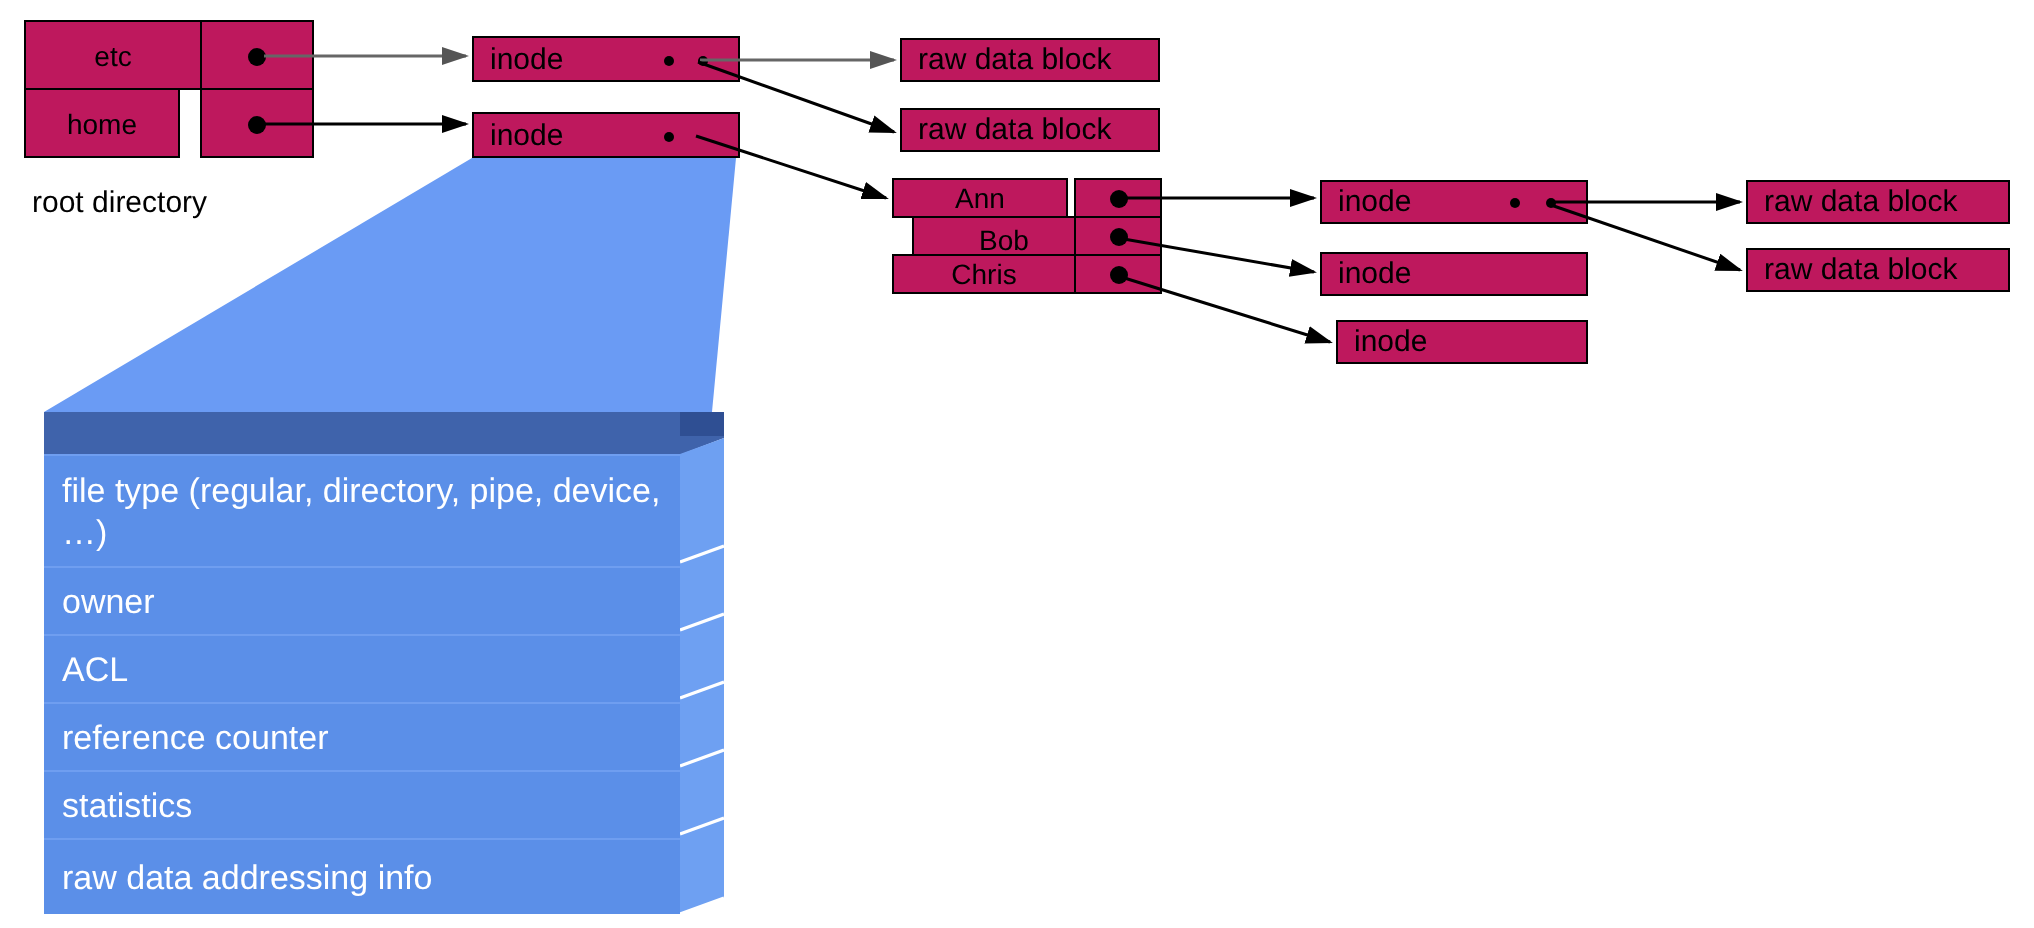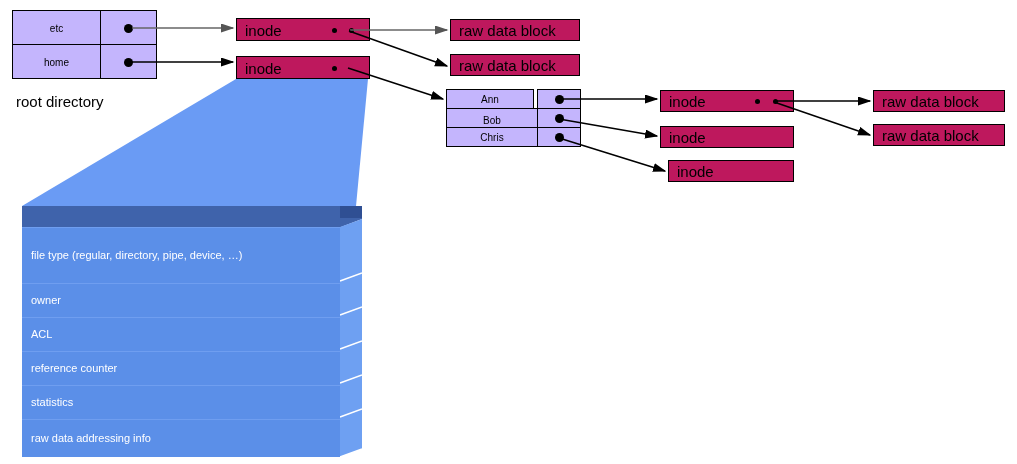--- a/index.html
+++ b/index.html
@@ -38,22 +38,22 @@
     transform: translateY(-50%);
     font-size: 15px;
     color: #000;
   }
 
   
   .dircell {
     position: absolute;
     box-sizing: border-box;
     border: 1.4px solid #000000;
-    background: #c4b5fd;
-    font-size: 10px;
+    background: #be185d;
+    font-size: 14px;
     text-decoration: underline;
   }
   .dircell .txt {
     position: absolute;
     left: 0; right: 0;
     top: 50%;
     transform: translateY(-50%);
     text-align: center;
   }
 
@@ -90,21 +90,21 @@
     width: 340px;
     height: 258px;
   }
   .slab {
     position: absolute;
     left: 0;
     width: 318px;
     box-sizing: border-box;
     background: #5b8fe8;
     color: #ffffff;
-    font-size: 11px;
+    font-size: 17px;
     border-top: 1px solid #6f9ef0;
   }
   .slab .slabtxt {
     position: absolute;
     left: 9px;
     right: 9px;
     top: 50%;
     transform: translateY(-50%);
     line-height: 1.25;
   }
@@ -161,21 +161,21 @@
       <span class="slabtxt">statistics</span>
     </div>
   </div>
 
   <div class="dircell" style="left:12px; top:10px;  width:89px; height:35px;">
     <span class="txt">etc</span>
   </div>
   <div class="dircell" style="left:100px; top:10px; width:57px; height:35px;">
     <span class="dot big" style="left:23px; top:13px;"></span>
   </div>
-  <div class="dircell" style="left:12px; top:44px;  width:89px; height:35px;">
+  <div class="dircell" style="left:12px; top:44px;  width:78px; height:35px;">
     <span class="txt">home</span>
   </div>
   <div class="dircell" style="left:100px; top:44px; width:57px; height:35px;">
     <span class="dot big" style="left:23px; top:13px;"></span>
   </div>
 
   <div class="plain-text" style="left:16px; top:93px;">root directory</div>
 
   <div class="box" style="left:236px; top:18px; width:134px; height:23px;">
     <span class="box-label">inode</span>
@@ -195,21 +195,21 @@
     <span class="box-label">raw data block</span>
   </div>
 
   <div class="dircell" style="left:446px; top:89px;  width:88px; height:20px;">
     <span class="txt">Ann</span>
   </div>
   <div class="dircell" style="left:537px; top:89px;  width:44px; height:20px;">
     <span class="dot big" style="left:17px; top:5px;"></span>
   </div>
 
-  <div class="dircell" style="left:446px; top:108px; width:92px; height:24px;padding-left:24px;">
+  <div class="dircell" style="left:456px; top:108px; width:92px; height:24px;padding-left:24px;">
     <span class="txt">Bob</span>
   </div>
   <div class="dircell" style="left:537px; top:108px; width:44px; height:20px;">
     <span class="dot big" style="left:17px; top:5px;"></span>
   </div>
 
   <div class="dircell" style="left:446px; top:127px; width:92px; height:20px;padding-left:40px;">
     <span class="txt">Chris</span>
   </div>
   <div class="dircell" style="left:537px; top:127px; width:44px; height:20px;">

